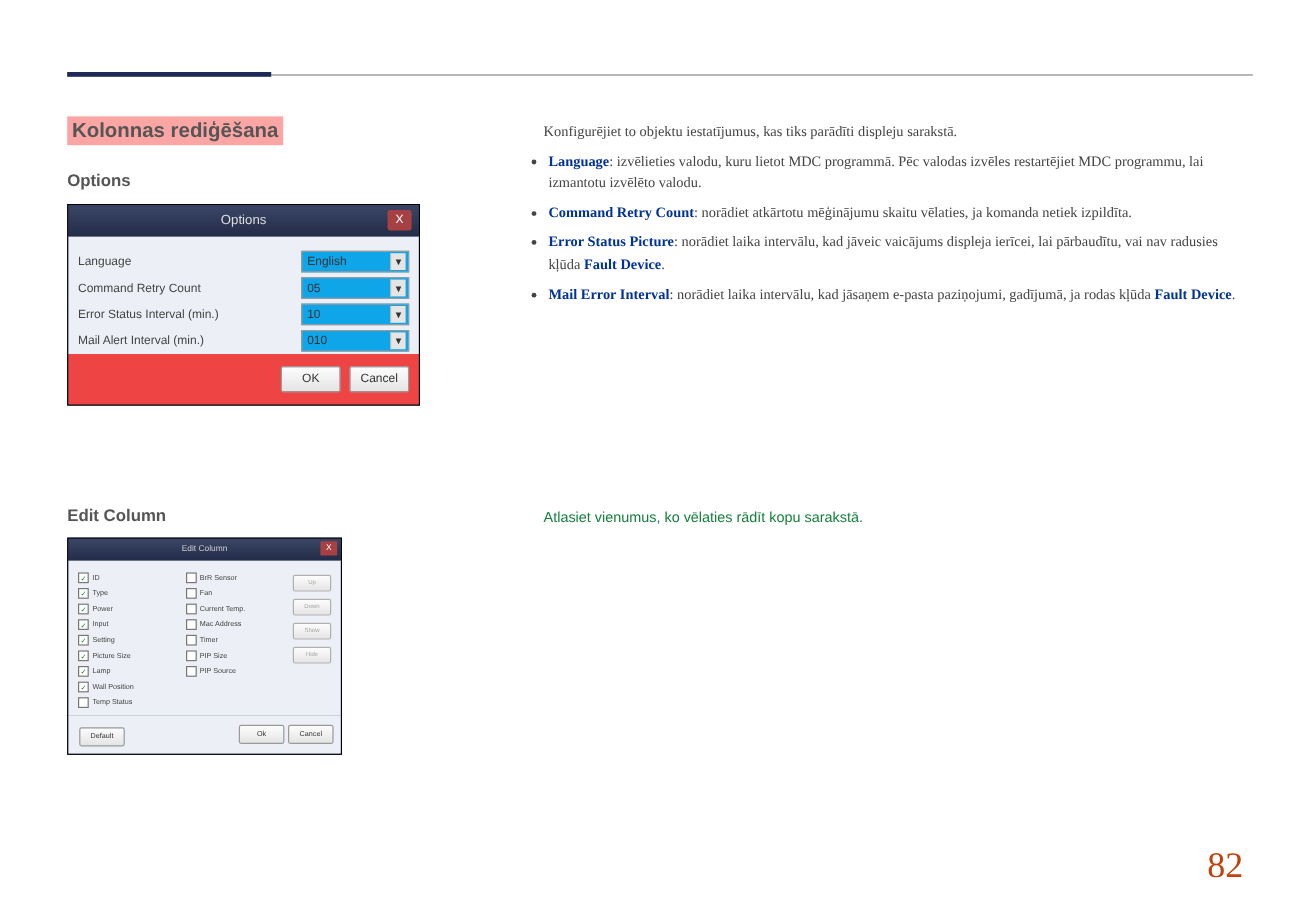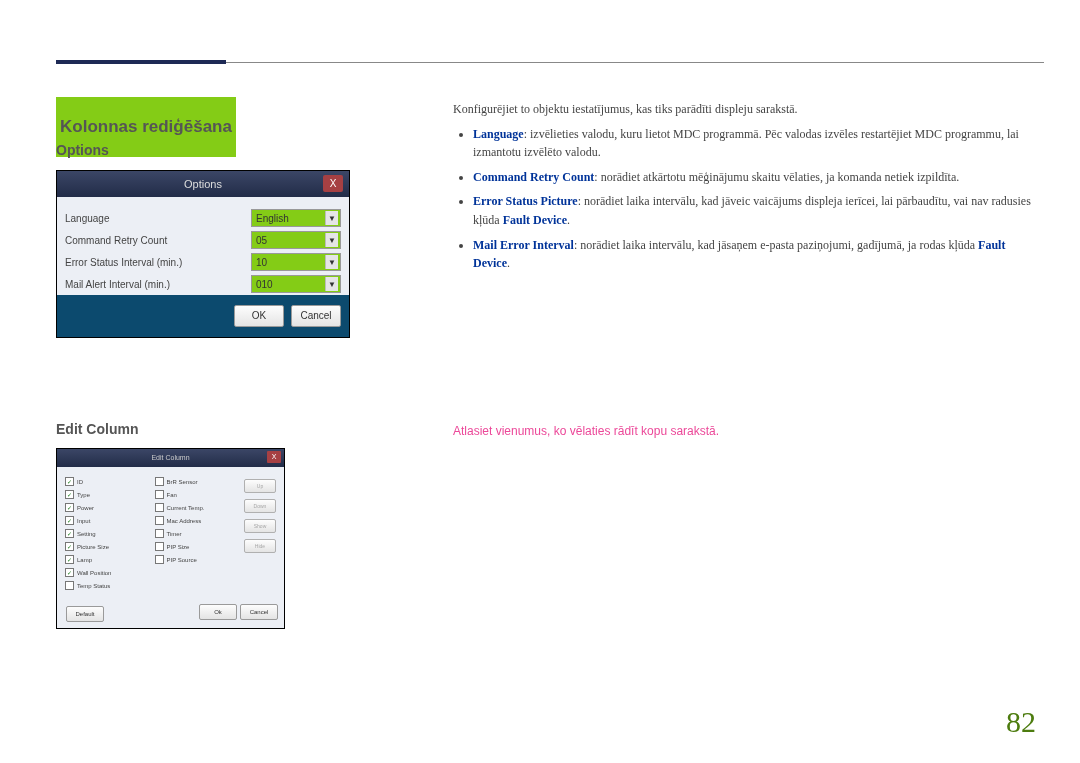--- a/index.html
+++ b/index.html
@@ -26,22 +26,22 @@
     width: 170px;
     border-top: 4px solid #1e2a55;
   }
   .section-title {
     position: absolute;
     left: 56px;
     top: 97px;
     font-size: 17px;
     font-weight: bold;
     color: #555;
-    background: #84cc16;
-    padding: 20px 4px;
+    background: #fca5a5;
+    padding: 2px 4px;
   }
   .options-heading {
     position: absolute;
     left: 56px;
     top: 142px;
     font-size: 14px;
     font-weight: bold;
     color: #555;
   }
   .editcol-heading {
@@ -93,36 +93,36 @@
     align-items: center;
     height: 22px;
     font-size: 10px;
     color: #444;
   }
   .dlg-row .lbl { flex: 1; }
   .dlg-row .fld {
     width: 80px;
     height: 16px;
     border: 1px solid #999;
-    background: #84cc16;
+    background: #0ea5e9;
     display: flex;
     align-items: center;
     padding: 0 4px;
     font-size: 10px;
     color: #333;
     position: relative;
   }
   .dlg-row .fld .arrow {
     position: absolute; right: 2px; top: 1px; width: 12px; height: 14px;
     background: #e5e5e5; border-left: 1px solid #bbb;
     display: flex; align-items: center; justify-content: center;
     font-size: 8px; color: #333;
   }
   .dlg-buttons {
-    background: #0c4a6e;
+    background: #ef4444;
     padding: 10px 8px 10px 8px;
     text-align: right;
   }
   .dlg-btn {
     display: inline-block;
     min-width: 48px;
     height: 20px;
     line-height: 20px;
     font-size: 10px;
     background: linear-gradient(#fdfdfd,#e4e4e4);
@@ -198,36 +198,36 @@
   .body-text {
     position: absolute;
     left: 453px;
     top: 100px;
     right: 40px;
     font-size: 12px;
     line-height: 1.55;
     color: #444;
     font-family: Liberation Serif, serif;
   }
-  .body-text ul { margin: 6px 0 0 20px; padding: 0; }
+  .body-text ul { margin: 6px 0 0 4px; padding: 0; }
   .body-text li { margin-bottom: 6px; }
   .bold-blue { color: #003399; font-weight: bold; }
   .editcol-body-text {
     position: absolute;
     left: 453px;
     top: 424px;
     font-size: 12px;
-    color: #ec4899;
+    color: #15803d;
   }
   .page-number {
     position: absolute;
     right: 44px;
     bottom: 24px;
     font-size: 30px;
-    color: #4d7c0f;
+    color: #c2410c;
     font-family: Georgia, serif;
   }
 </style>
 </head>
 <body>
 
 <div class="top-rule"></div>
 <div class="top-rule-accent"></div>
 
 <div class="section-title">Kolonnas rediģēšana</div>

